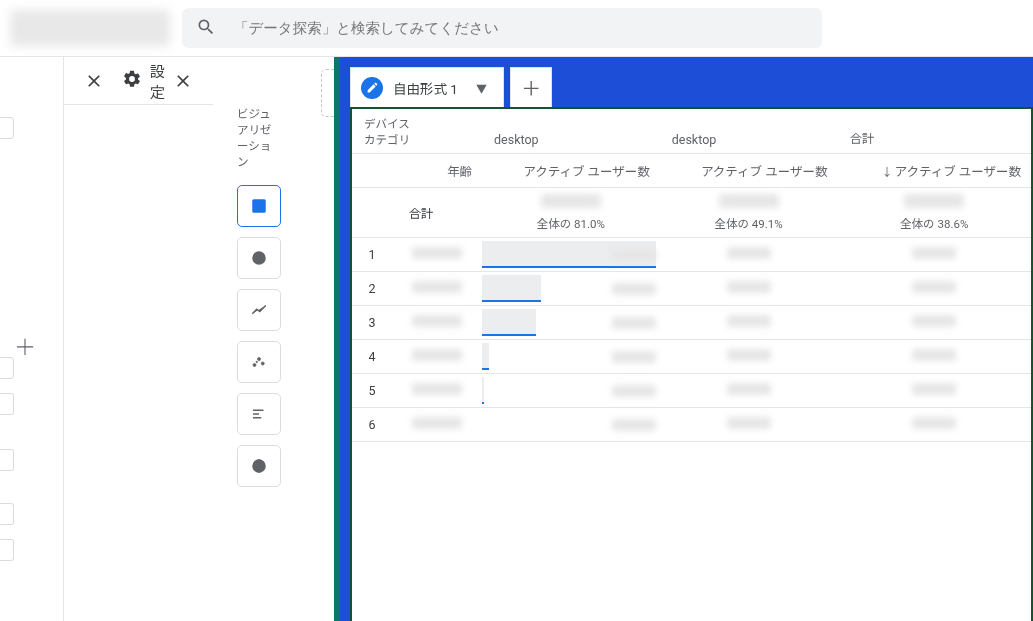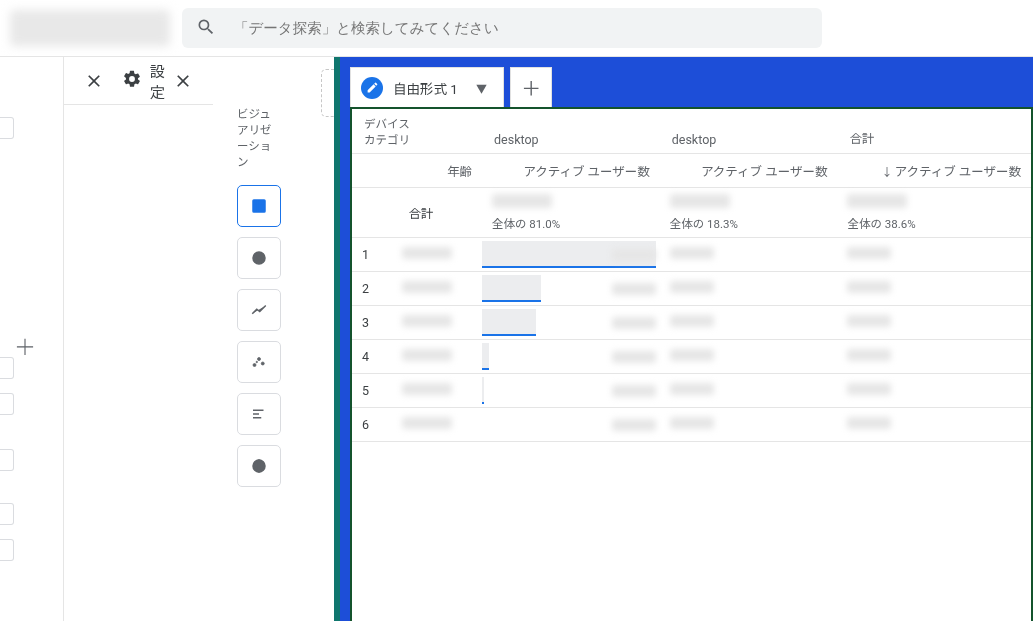--- a/index.html
+++ b/index.html
@@ -217,21 +217,21 @@
     }
 
     table.data {
       width: 100%;
       border-collapse: collapse;
     }
     table.data th, table.data td {
       border-bottom: 1px solid #e5e5e5;
       padding: 6px 10px;
       font-weight: 400;
-      text-align: left;
+      text-align: center;
       height: 34px;
       font-size: 12.5px;
     }
     table.data th.rowhead, table.data td.rowhead { text-align: left; padding-left: 18px; }
     table.data .col-hdr td { height: 30px; vertical-align: bottom; color:#5f6368; text-align:left; padding-left:12px;}
     table.data .col-hdr .small { font-size: 11.5px; }
     table.data .metric-row td { color:#5f6368; text-align:right; }
     .down-arrow::before { content:"↓"; margin-right:2px; font-size:11px; }
     .totals td { height: 52px; }
     .totals .blurval {
@@ -420,21 +420,21 @@
           <td class="down-arrow">アクティブ ユーザー数</td>
         </tr>
         <tr class="totals">
           <td class="rowhead" style="text-align:center" colspan="2">合計</td>
           <td>
             <span class="blurval"></span>
             <span class="pct">全体の 81.0%</span>
           </td>
           <td>
             <span class="blurval"></span>
-            <span class="pct">全体の 18.3%</span>
+            <span class="pct">全体の 49.1%</span>
           </td>
           <td>
             <span class="blurval"></span>
             <span class="pct">全体の 38.6%</span>
           </td>
         </tr>
         </tbody>
           <tbody id="rows">
             <tr>
               <td class="idx">1</td>

